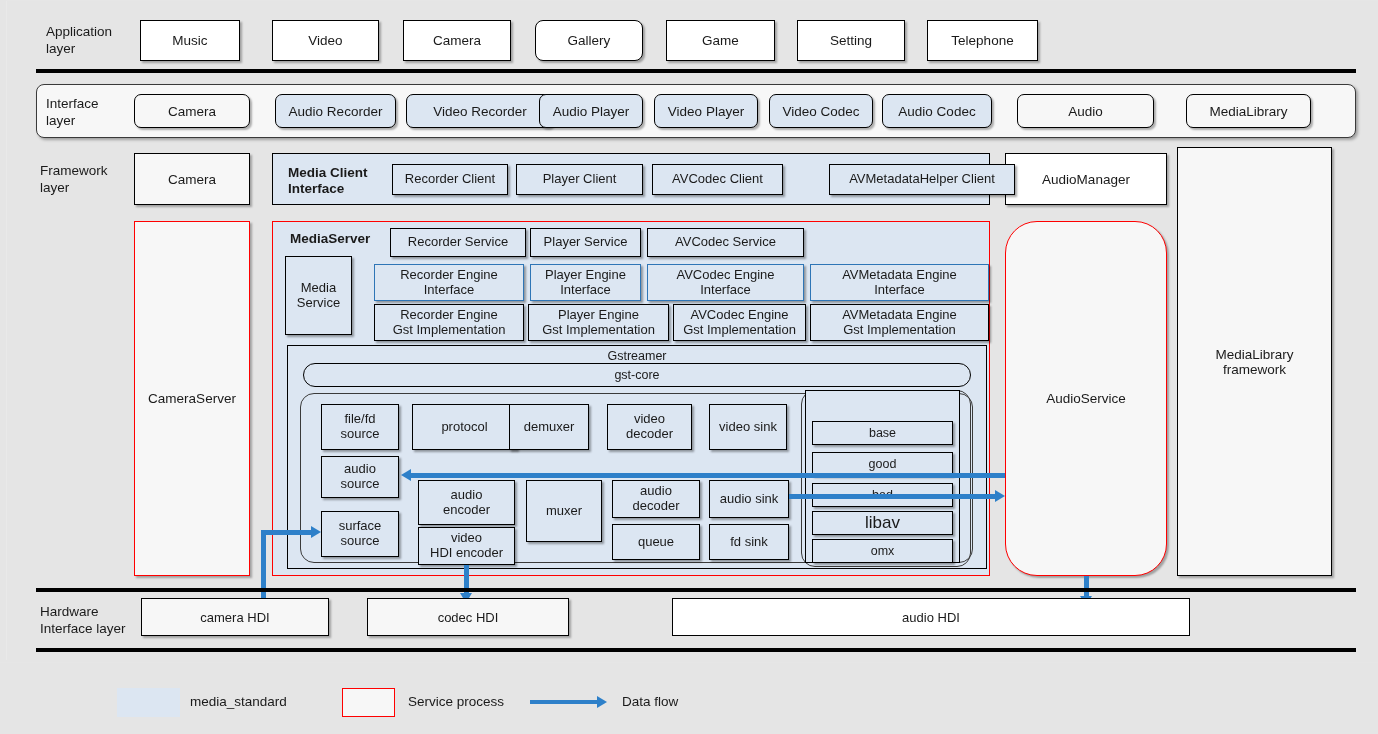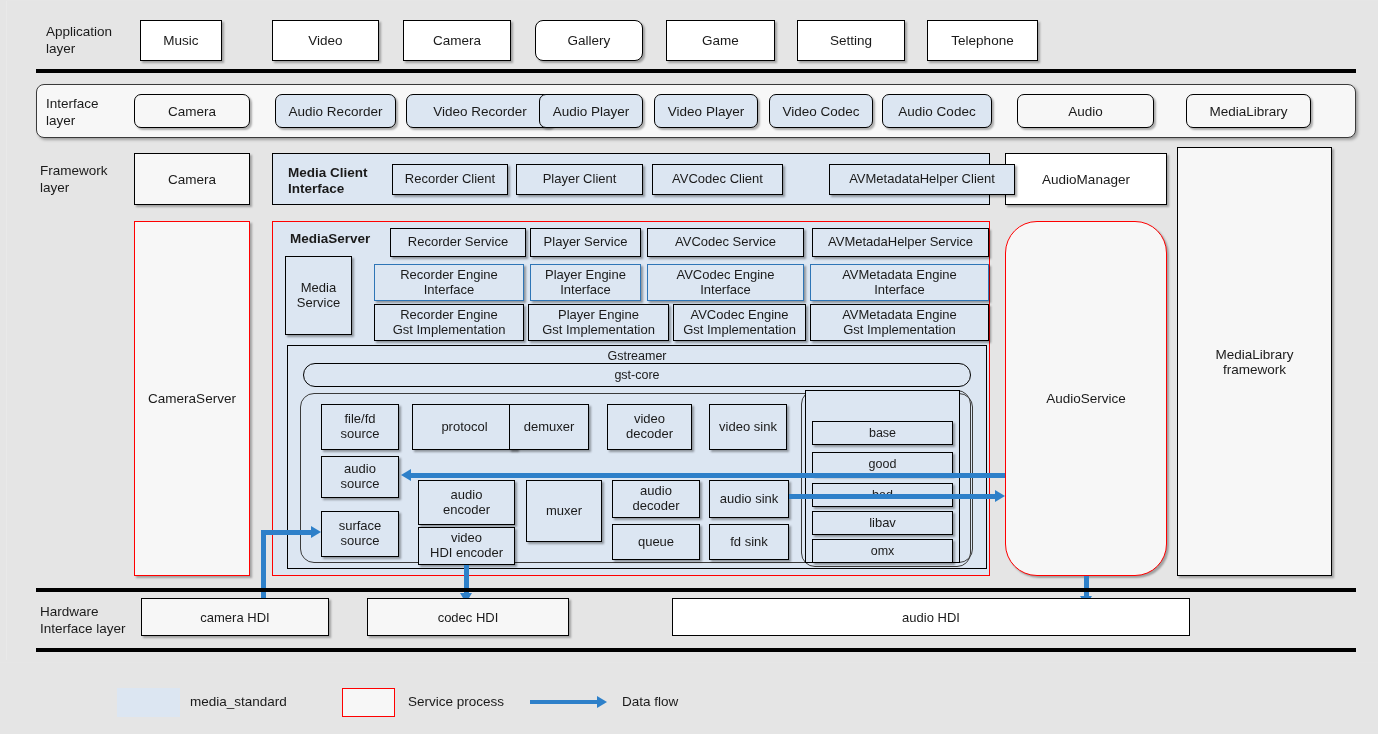--- a/index.html
+++ b/index.html
@@ -165,21 +165,21 @@
 <body>
 
 <div id="canvas">
 
   <div class="page-border-left" style="left:6px; top:0; height:660px;"></div>
   <div class="legend-sep" style="left:6px; top:0; width:1372px;"></div>
 
   <div class="layer-label" style="left:46px; top:24px; width:100px;">Application
 layer</div>
 
-  <div class="appbox" id="app0" style="left:140px; top:20px; width:82px; height:41px;">Music</div>
+  <div class="appbox" id="app0" style="left:140px; top:20px; width:100px; height:41px;">Music</div>
   <div class="appbox" style="left:272px; top:20px; width:107px; height:41px;">Video</div>
   <div class="appbox" style="left:403px; top:20px; width:108px; height:41px;">Camera</div>
   <div class="appbox" style="left:535px; top:20px; width:108px; height:41px;border-radius:8px;">Gallery</div>
   <div class="appbox" style="left:666px; top:20px; width:109px; height:41px;">Game</div>
   <div class="appbox" style="left:797px; top:20px; width:108px; height:41px;">Setting</div>
   <div class="appbox" style="left:927px; top:20px; width:111px; height:41px;">Telephone</div>
 
   <div class="rule" style="left:36px; top:69px; width:1320px;"></div>
 
   <div class="iface-container" style="left:36px; top:84px; width:1320px; height:54px;"></div>
@@ -221,21 +221,20 @@
 
   <div class="mediapanel redborder" style="left:272px; top:221px; width:718px; height:355px;"></div>
   <div class="panel-title" style="left:290px; top:231px; width:120px;">MediaServer</div>
 
   <div class="node" style="left:285px; top:256px; width:67px; height:79px; white-space:pre-line;">Media
 Service</div>
 
   <div class="node" style="left:390px; top:228px; width:136px; height:29px;">Recorder Service</div>
   <div class="node" style="left:530px; top:228px; width:111px; height:29px;">Player Service</div>
   <div class="node" style="left:647px; top:228px; width:157px; height:29px;">AVCodec Service</div>
-  <div class="node" style="left:812px; top:228px; width:177px; height:29px;">AVMetadaHelper Service</div>
 
   <div class="node iface-blue" style="left:374px; top:264px; width:150px; height:37px; white-space:pre-line;">Recorder Engine
 Interface</div>
   <div class="node iface-blue" style="left:530px; top:264px; width:111px; height:37px; white-space:pre-line;">Player Engine
 Interface</div>
   <div class="node iface-blue" style="left:647px; top:264px; width:157px; height:37px; white-space:pre-line;">AVCodec Engine
 Interface</div>
   <div class="node iface-blue" style="left:810px; top:264px; width:179px; height:37px; white-space:pre-line;">AVMetadata Engine
 Interface</div>
 
@@ -278,21 +277,21 @@
   <div class="node" style="left:612px; top:524px; width:88px; height:36px;">queue</div>
   <div class="node" style="left:709px; top:524px; width:80px; height:36px;">fd sink</div>
 
   <div class="roundgroup" style="left:801px; top:390px; width:170px; height:177px;"></div>
   <div class="node plain" style="left:805px; top:390px; width:155px; height:173px; display:block; background:#dce6f2; border:1.3px solid #000;">
     
   </div>
   <div class="node" style="left:812px; top:421px; width:141px; height:24px; font-size:12.5px;">base</div>
   <div class="node" style="left:812px; top:452px; width:141px; height:24px; font-size:12.5px;">good</div>
   <div class="node" style="left:812px; top:483px; width:141px; height:24px; font-size:12.5px;">bad</div>
-  <div class="node" style="left:812px; top:511px; width:141px; height:24px; font-size:13px;">libav</div>
+  <div class="node" style="left:812px; top:511px; width:141px; height:24px; font-size:17px;">libav</div>
   <div class="node" style="left:812px; top:539px; width:141px; height:24px; font-size:12.5px;">omx</div>
 
   <div class="arrow-line" style="left:411px; top:473px; width:594px; height:5px;"></div>
   <div class="arrow-head ah-left" style="left:401px; top:469px;"></div>
 
   <div class="arrow-line" style="left:789px; top:494px; width:206px; height:5px;"></div>
   <div class="arrow-head ah-right" style="left:995px; top:490px;"></div>
 
   <div class="arrow-line" style="left:261px; top:530px; width:5px; height:72px;"></div>
   <div class="arrow-line" style="left:261px; top:530px; width:50px; height:5px;"></div>

